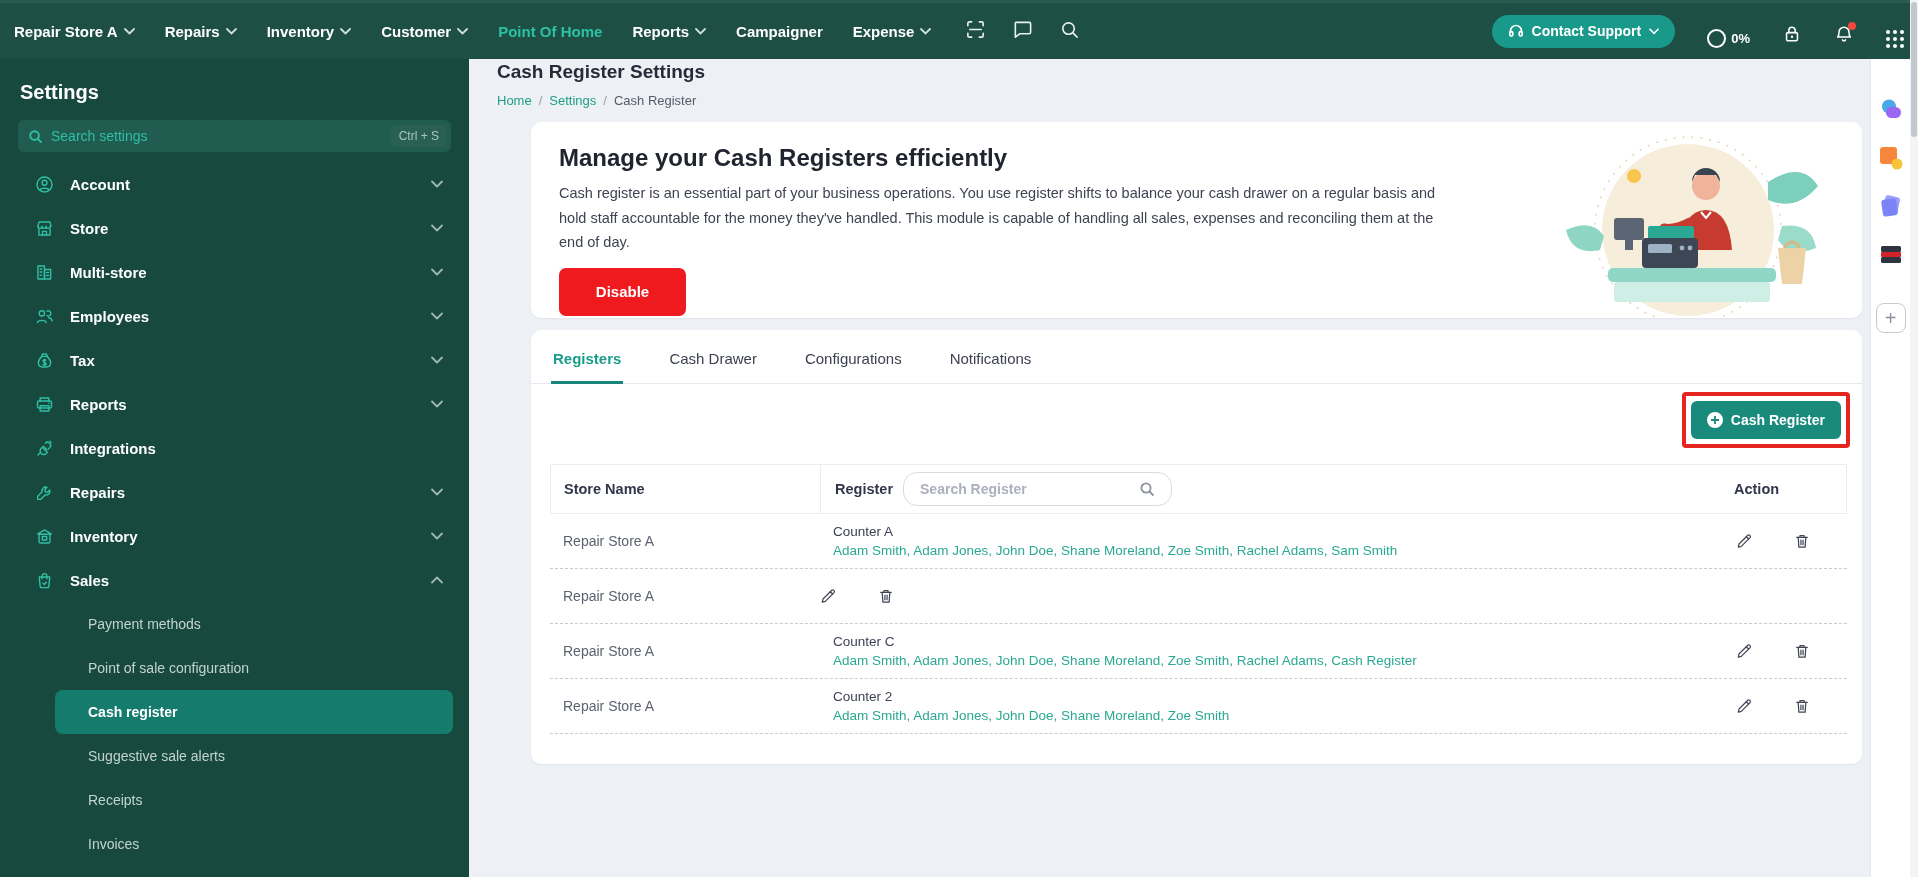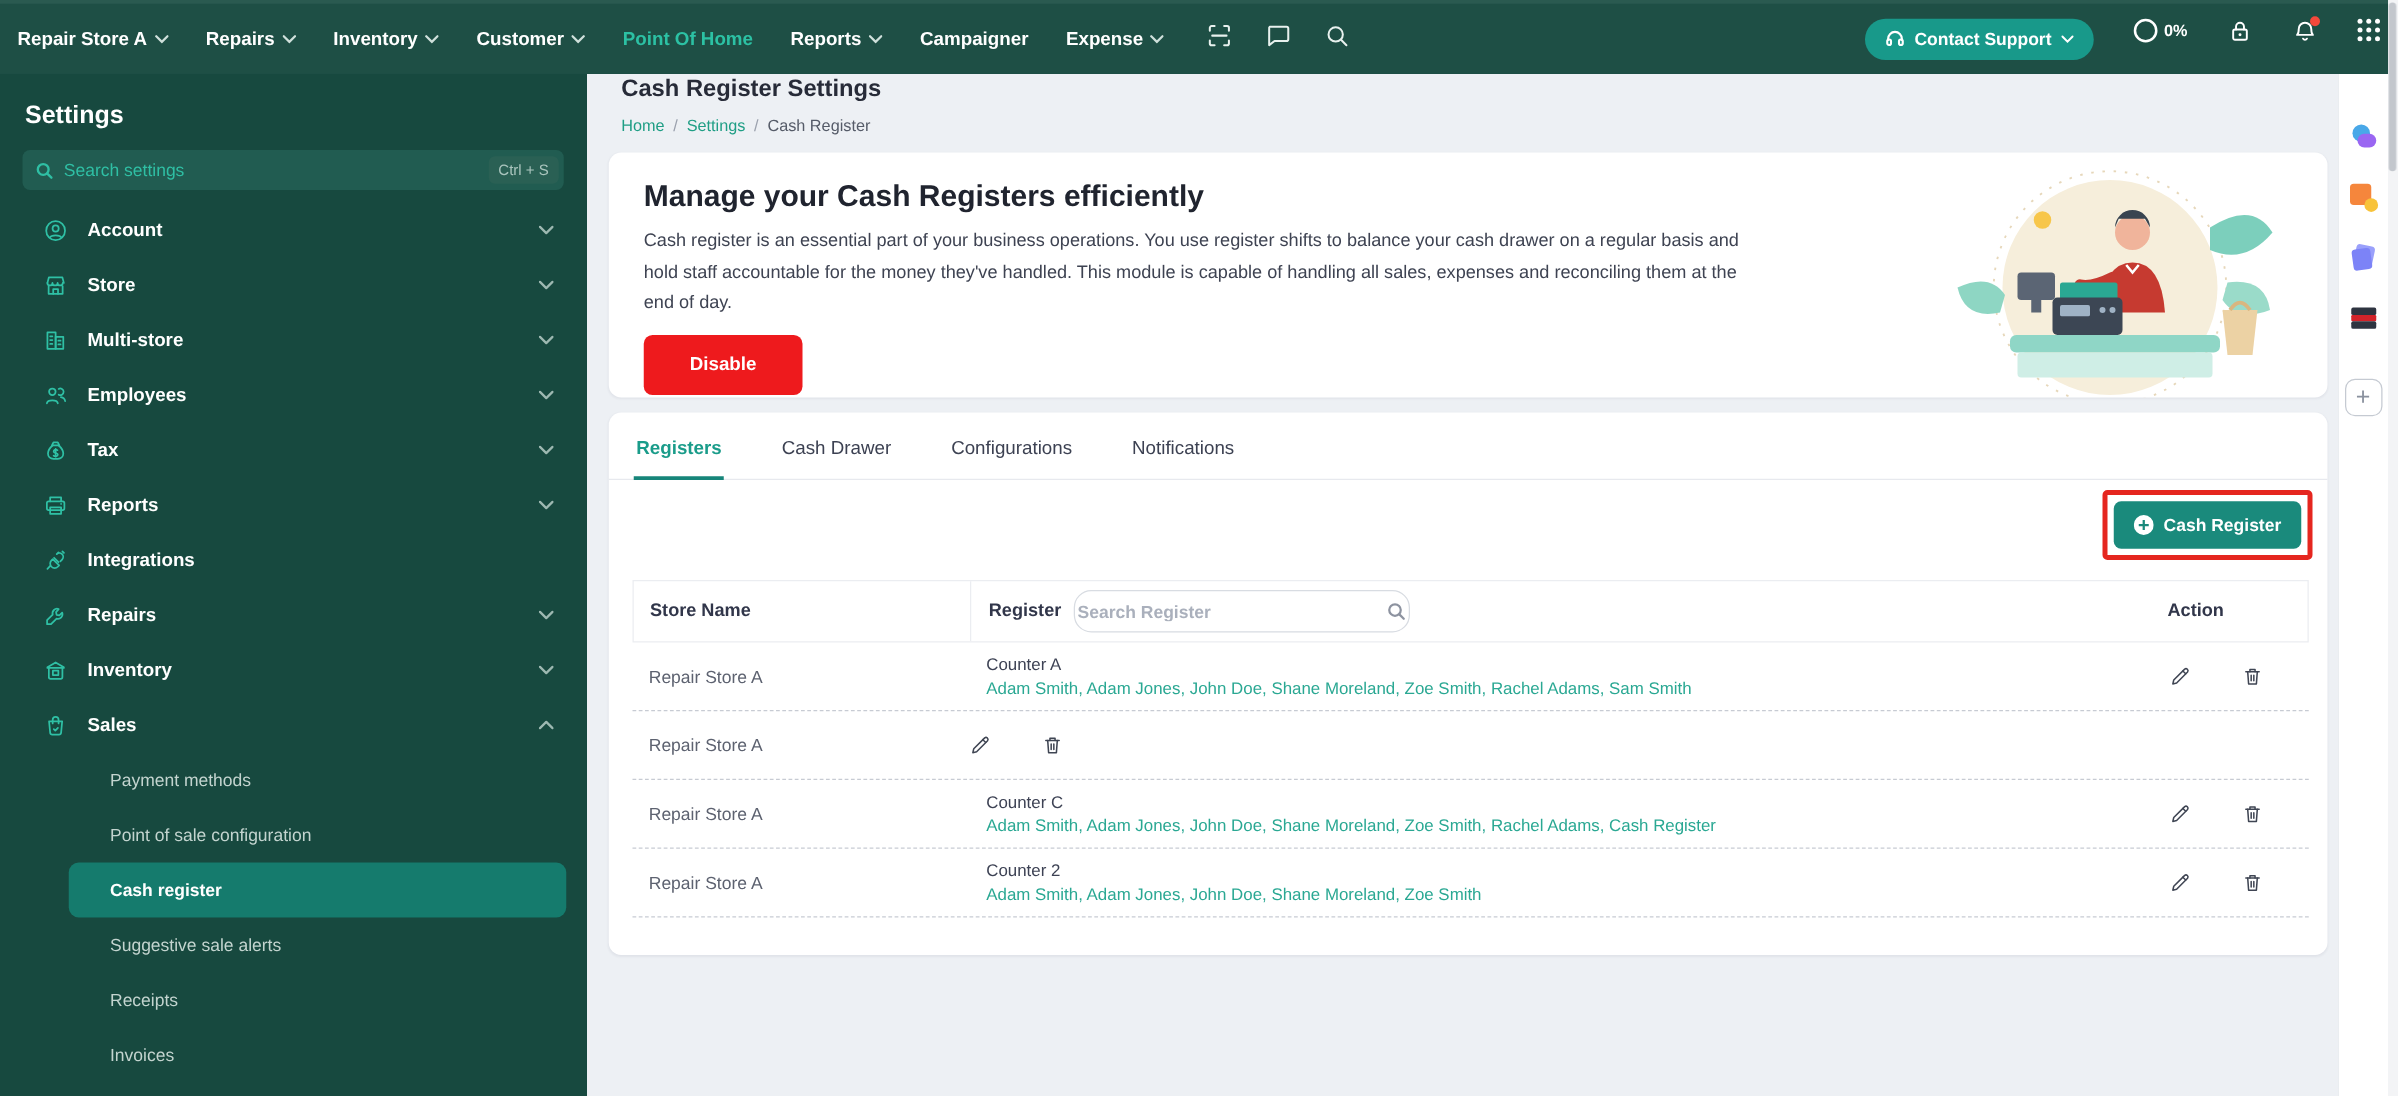--- a/index.html
+++ b/index.html
@@ -12,21 +12,21 @@
     display:flex; align-items:center; padding:0 14px; z-index:30; }
   .nav-left { display:flex; align-items:center; gap:30px; }
   .nav-item { display:flex; align-items:center; gap:6px; color:#fff;
     font-size:15px; font-weight:700; cursor:pointer; white-space:nowrap; }
   .nav-item.accent { color:#2cc1a4; }
   .nav-chev { width:11px; height:7px; stroke:#cfe0db; }
   .nav-icons { display:flex; align-items:center; gap:26px; margin-left:34px; }
   .nav-icons svg { width:21px; height:21px; stroke:#e8f1ee; fill:none;
     stroke-width:1.7; stroke-linecap:round; stroke-linejoin:round; }
   .nav-spacer { flex:1; }
-  .nav-right { display:flex; align-items:flex-start; gap:32px; }
+  .nav-right { display:flex; align-items:flex-end; gap:32px; }
   .support-btn { display:flex; align-items:center; gap:8px; height:33px;
     background:#18998a; border:none; border-radius:17px; padding:0 16px;
     color:#fff; font-size:14px; font-weight:700; cursor:pointer; }
   .support-btn svg { width:16px; height:16px; stroke:#fff; fill:none;
     stroke-width:1.7; stroke-linecap:round; }
   .usage { display:flex; align-items:center; gap:5px; color:#fff;
     font-size:13px; font-weight:700; }
   .usage-ring { width:19px; height:19px; border:2.5px solid #fff; border-radius:50%; }
   .nav-right .glyph svg { width:20px; height:20px; stroke:#fff; fill:none;
     stroke-width:1.7; stroke-linecap:round; stroke-linejoin:round; }
@@ -65,21 +65,21 @@
   
   .main { position:absolute; top:41px; left:469px; width:1405px; height:818px;
     padding:20px 12px 0 18px; }
   .page-title { font-size:19px; font-weight:700; color:#272b38; margin-left:10px; }
   .breadcrumb { display:flex; align-items:center; gap:7px; margin:10px 0 0 10px;
     font-size:13px; }
   .breadcrumb .link { color:#1f9e85; cursor:pointer; }
   .breadcrumb .sep { color:#9aa0ad; }
   .breadcrumb .cur { color:#555b68; }
 
-  .card { background:#fff; border-radius:10px; box-shadow:0 1px 2px rgba(30,40,60,.06); }
+  .card { background:#fff; border-radius:10px; box-shadow:0 1px 2px rgba(30,40,60,.06);margin-left:44px; }
 
   
   .hero { position:relative; margin-top:14px; height:196px; padding:22px 28px; overflow:hidden; }
   .hero h2 { font-size:24px; font-weight:700; color:#20242f; }
   .hero p { margin-top:9px; max-width:900px; font-size:14.5px; line-height:24.5px;
     color:#3e4352; }
   .disable-btn { margin-top:13px; width:127px; height:48px; background:#ee1a1d;
     border:none; border-radius:7px; color:#fff; font-size:15px; font-weight:700;
     cursor:pointer; font-family:"Liberation Sans",sans-serif; }
   .hero-art { position:absolute; right:22px; top:8px; width:310px; height:188px; }
@@ -101,21 +101,21 @@
   .table { margin:16px 15px 0 19px; }
   .thead { display:flex; align-items:center; height:50px;
     border:1px solid #ebedf1; background:#fff; }
   .th { font-size:14.5px; font-weight:700; color:#31364a; }
   .col-store { width:269px; padding-left:13px; }
   .col-register { flex:1; padding-left:14px; display:flex; align-items:center; gap:10px;
     align-self:stretch; }
   .thead .col-register { border-left:1px solid #ebedf1; }
   .col-action { width:112px; }
   .reg-search { width:269px; height:34px; border:1px solid #d8dce2; border-radius:14px;
-    display:flex; align-items:center; padding:0 2px; }
+    display:flex; align-items:center; padding:0 16px; }
   .reg-search input { flex:1; border:none; outline:none; font-size:14px; font-weight:700;
     color:#4a4f5e; background:transparent; font-family:"Liberation Sans",sans-serif; }
   .reg-search input::placeholder { color:#aab0bc; opacity:1; }
   .reg-search svg { width:16px; height:16px; stroke:#8d93a0; fill:none;
     stroke-width:1.8; stroke-linecap:round; }
   .trow { display:flex; align-items:center; height:55px;
     border-bottom:1.5px dashed #c7cbd3; }
   .cell-store { width:269px; padding-left:13px; font-size:14px; color:#5d6270; }
   .cell-register { flex:1; padding-left:14px; }
   .reg-name { font-size:13.5px; color:#3d4254; }

